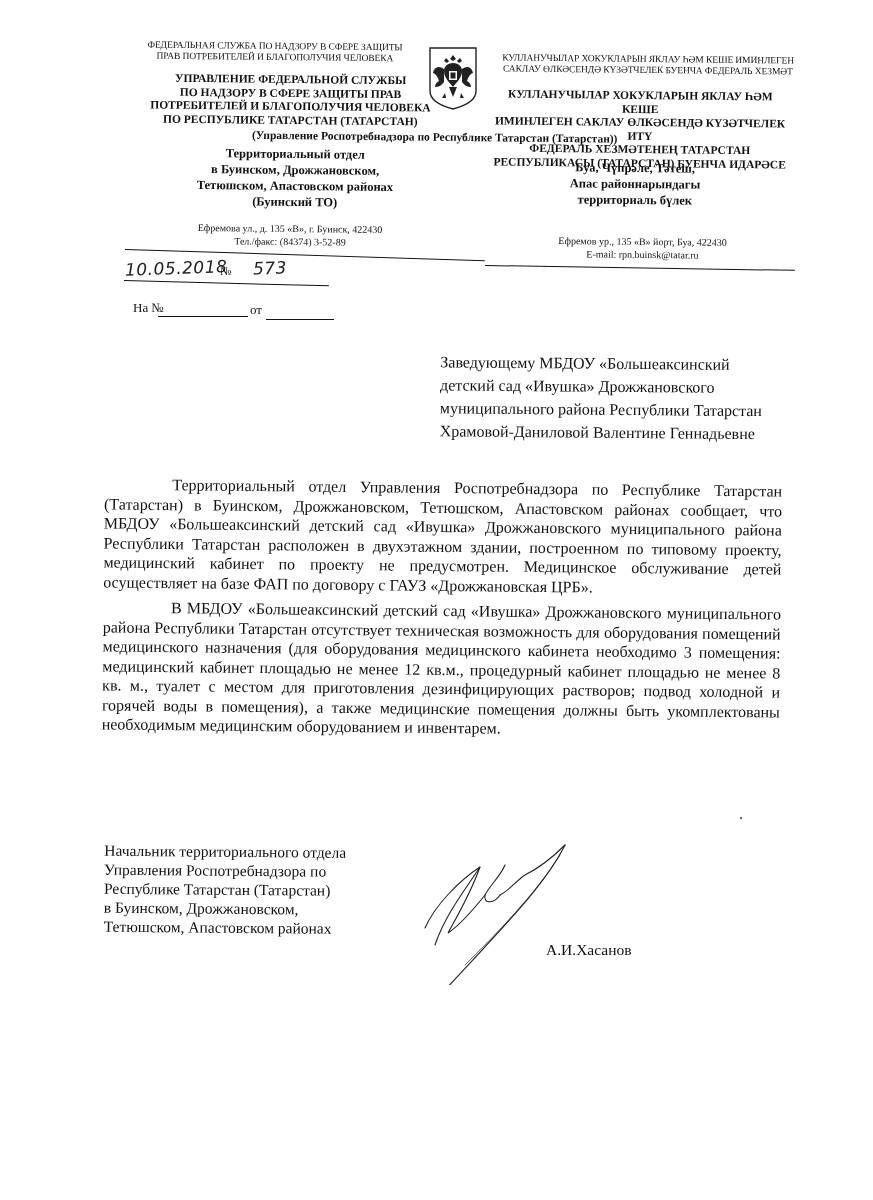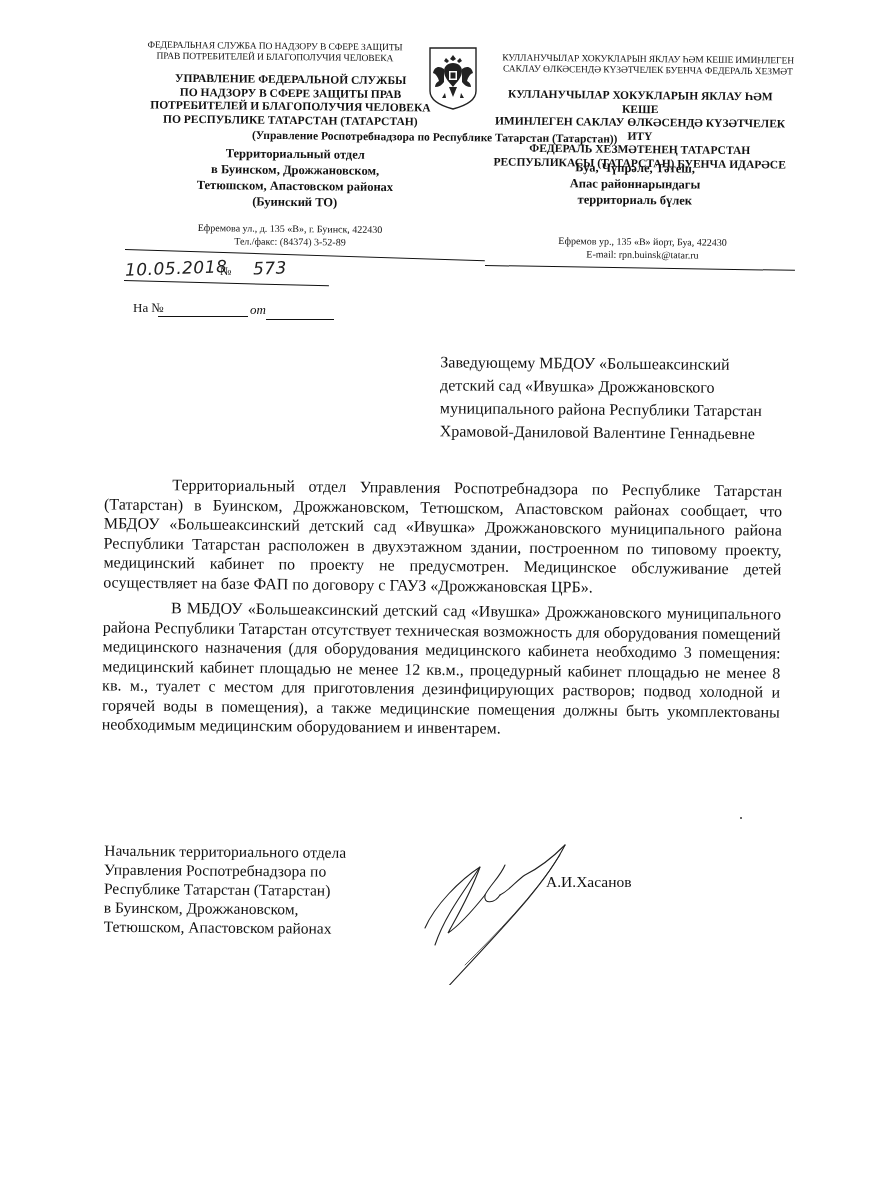--- a/index.html
+++ b/index.html
@@ -94,21 +94,21 @@
 <div class="rule" style="left:125px; top:249px; width:360px; transform:rotate(1.8deg);"></div>
 <div class="rule" style="left:485px; top:265px; width:310px; transform:rotate(0.9deg);"></div>
 
 <div class="abs hand" style="left:125px; top:258px; transform:rotate(-2deg);">10.05.2018</div>
 <div class="abs" style="left:220px; top:264px; font-size:12px;">№</div>
 <div class="abs hand" style="left:253px; top:258px; transform:rotate(-2deg);">573</div>
 <div class="rule" style="left:124px; top:280px; width:205px; transform:rotate(1.5deg); border-top-width:1px;"></div>
 
 <div class="abs" style="left:133px; top:300px; font-size:13px;">На №</div>
 <div class="rule" style="left:158px; top:316px; width:90px; border-top-width:1px;"></div>
-<div class="abs" style="left:250px; top:302px; font-size:13px;font-style:italic;">от</div>
+<div class="abs" style="left:250px; top:302px; font-size:13px;">от</div>
 <div class="rule" style="left:266px; top:319px; width:68px; border-top-width:1px;"></div>
 
 <div class="abs recipient" style="left:440px; top:352px; width:380px; transform:rotate(0.5deg);">
   <div>Заведующему МБДОУ «Большеаксинский</div>
   <div>детский сад  «Ивушка» Дрожжановского</div>
   <div>муниципального района Республики Татарстан</div>
   <div>Храмовой-Даниловой Валентине Геннадьевне</div>
 </div>
 
 <div class="abs body-text" style="left:103px; top:478px; width:678px; transform:rotate(0.6deg);">
@@ -130,13 +130,13 @@
   <svg width="170" height="170" viewBox="0 0 170 170" fill="none" stroke="#222" stroke-width="1.1" stroke-linecap="round">
     <path d="M20 113 C30 90 55 65 75 52 C60 75 40 100 30 130"></path>
     <path d="M75 52 C65 80 50 105 43 118 C55 110 68 95 80 80"></path>
     <path d="M100 50 C95 62 85 70 80 80 C78 90 90 88 95 80"></path>
     <path d="M95 80 C105 75 112 65 120 60 C130 55 145 45 160 30"></path>
     <path d="M160 30 C140 70 100 110 40 175"></path>
     <path d="M155 40 C130 80 90 120 60 150" stroke-width="0.7"></path>
   </svg>
 </div>
 
-<div class="abs sig-block" style="left:546px; top:872px; font-size:15.5px;">А.И.Хасанов</div>
+<div class="abs sig-block" style="left:546px; top:940px; font-size:15.5px;">А.И.Хасанов</div>
 
 </body></html>

